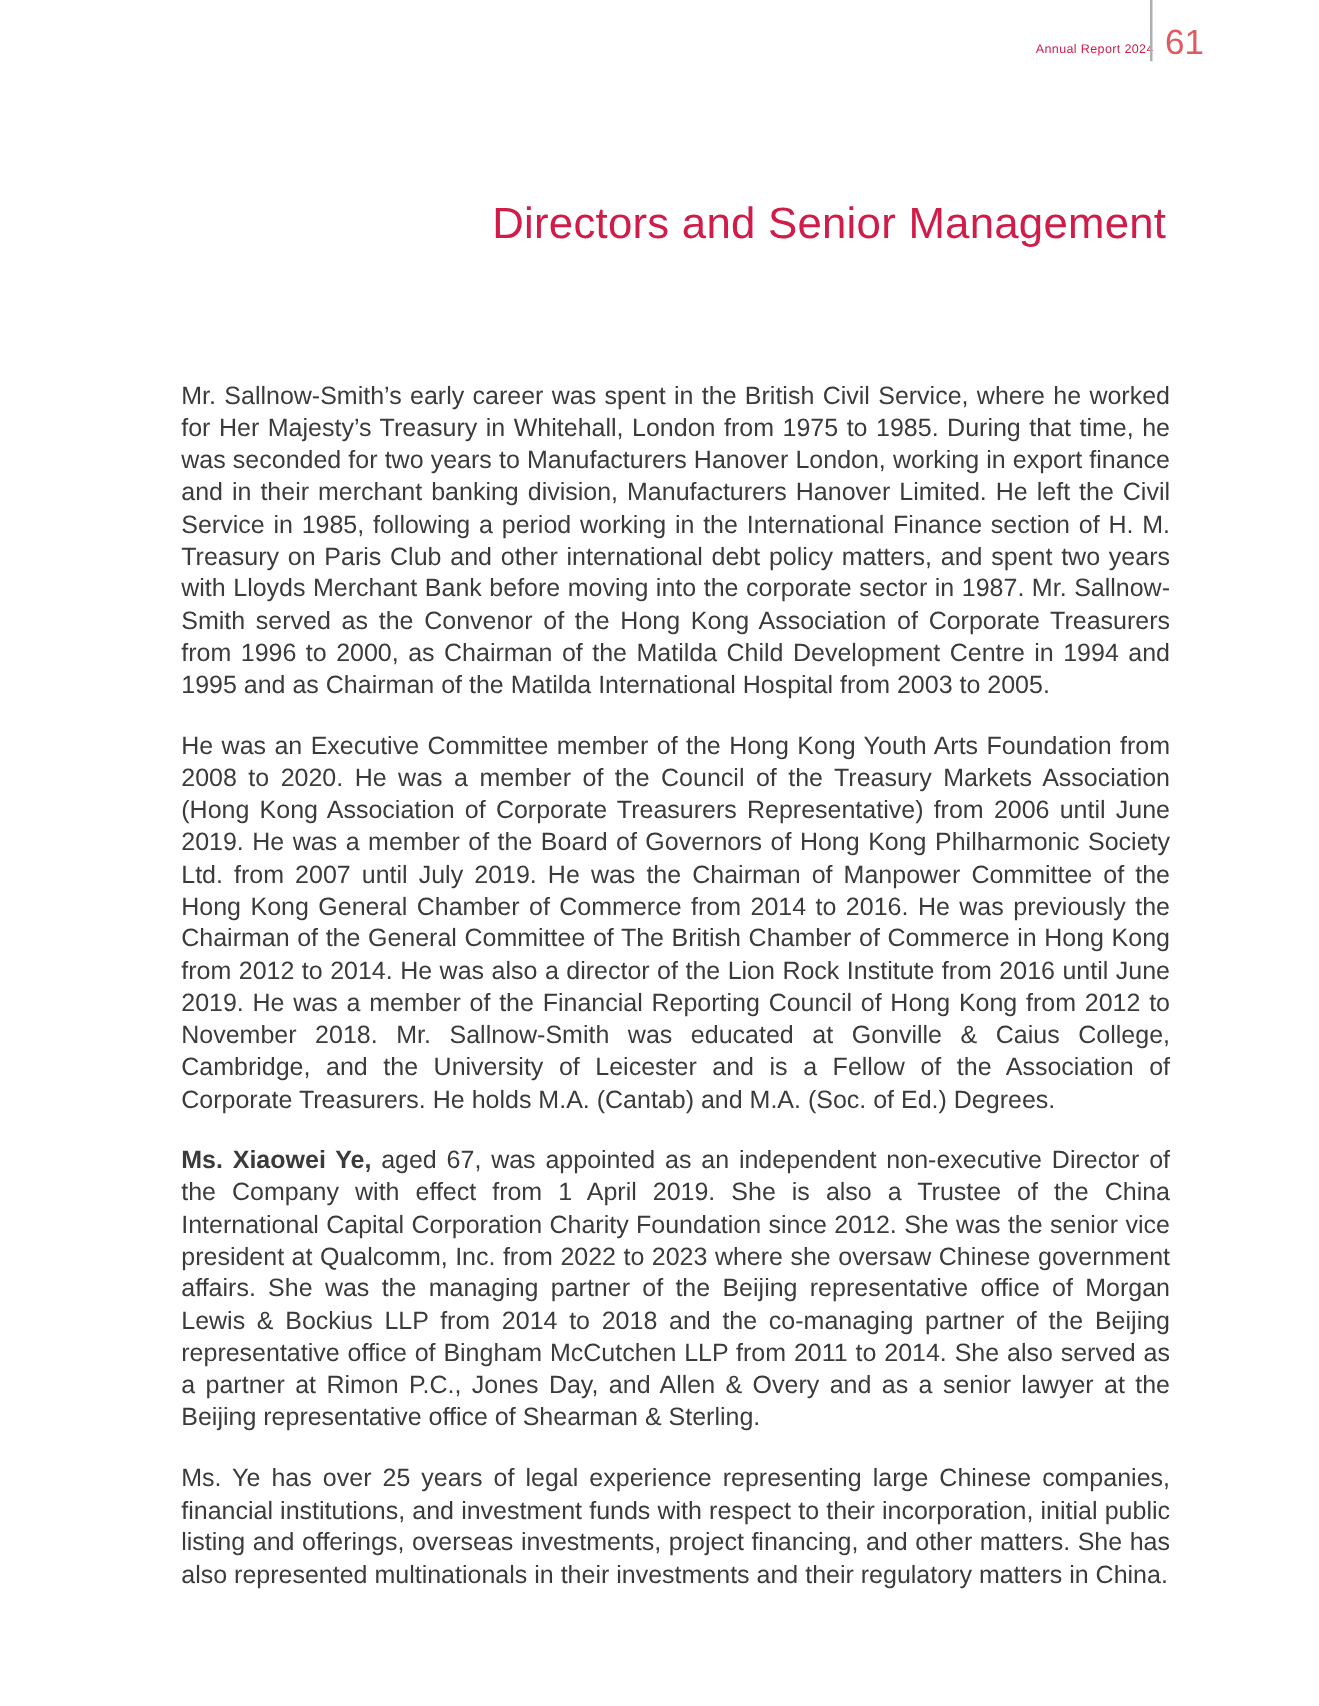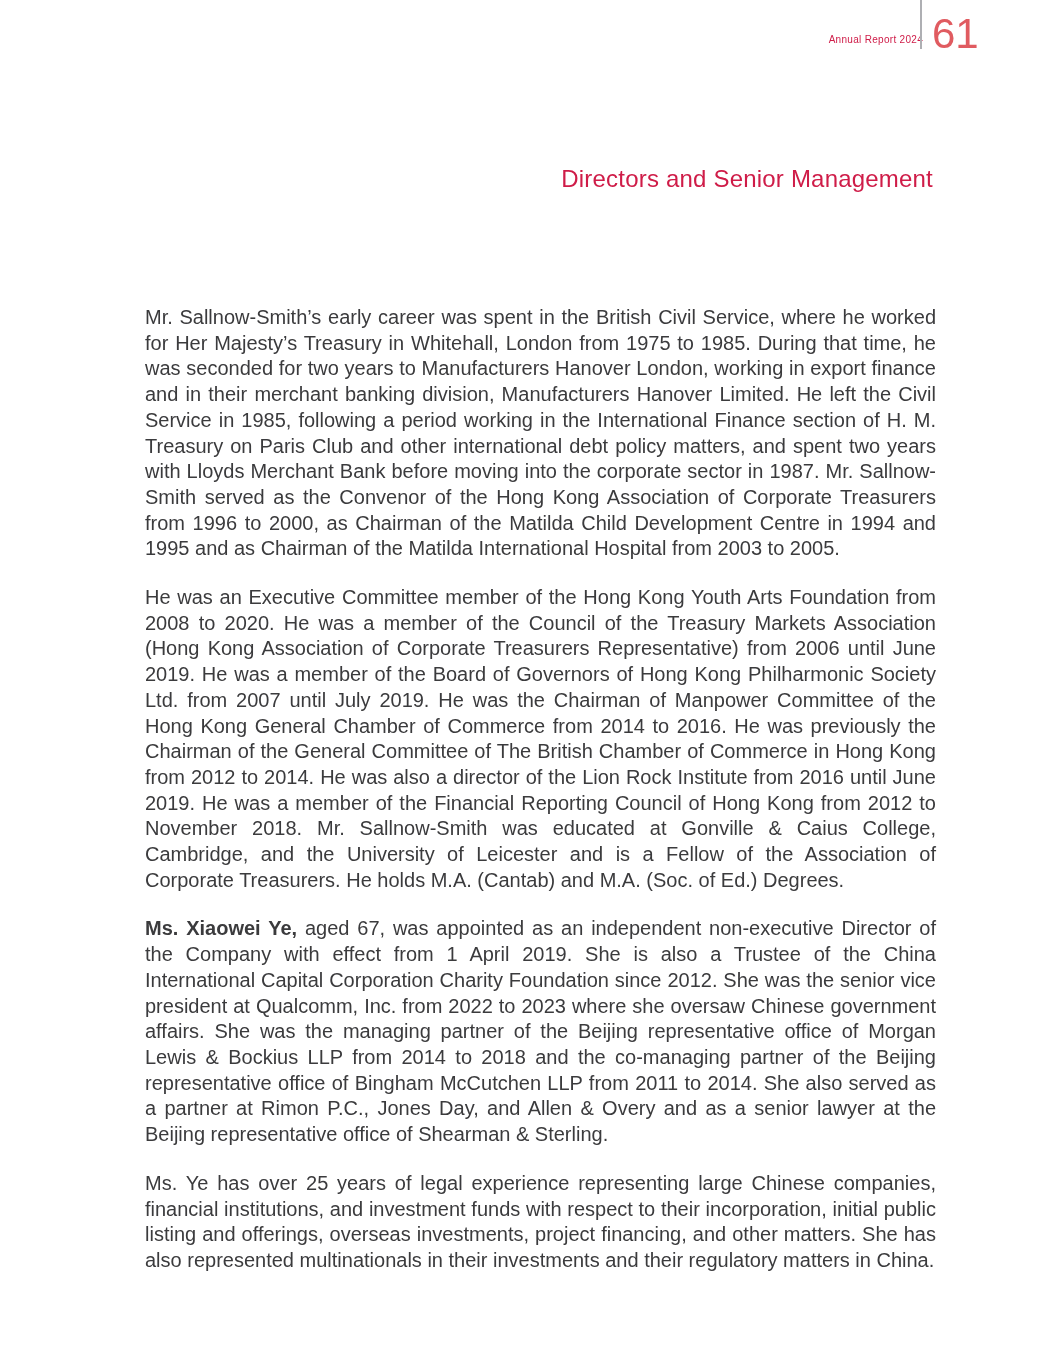--- a/index.html
+++ b/index.html
@@ -26,31 +26,31 @@
     top: 0;
     left: 920px;
     width: 1.5px;
     height: 49px;
     background: var(--rule, #AEAFB3);
   }
   .page-number {
     position: absolute;
     top: 19px;
     left: 932px;
-    font-size: 42px;
+    font-size: 28px;
     line-height: 30px;
     font-weight: 400;
     color: var(--page_number, #E05B60);
   }
   .doc-title {
     position: absolute;
     top: 165px;
     right: 122px;
     margin: 0;
-    font-size: 24px;
+    font-size: 35px;
     line-height: 28px;
     font-weight: 400;
     letter-spacing: 0.2px;
     color: var(--accent, #CF1C48);
     white-space: nowrap;
     text-align: right;
   }
   .content {
     position: absolute;
     top: 305px;

